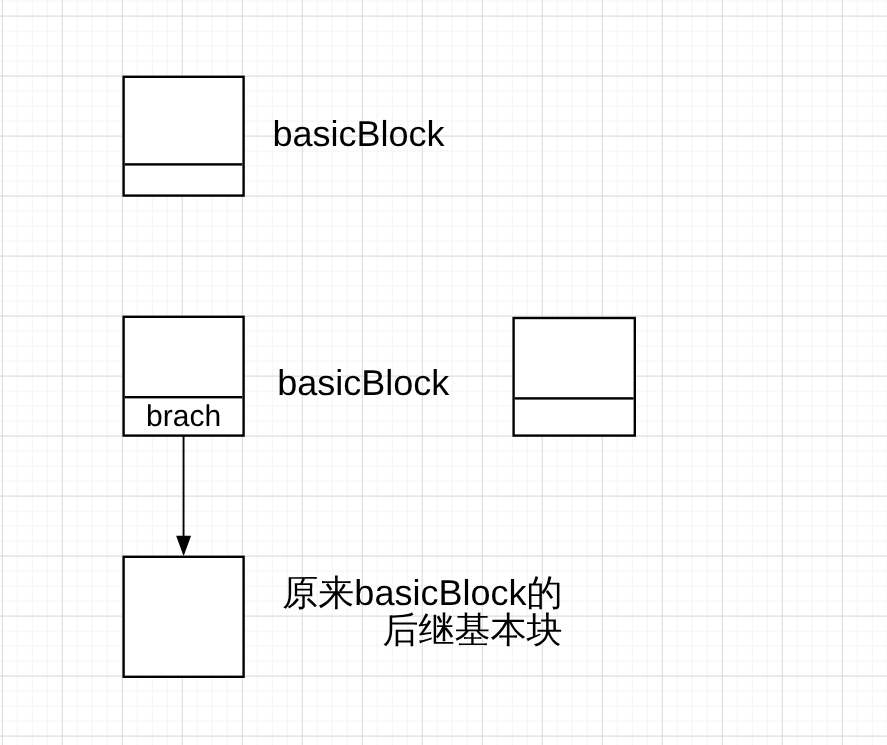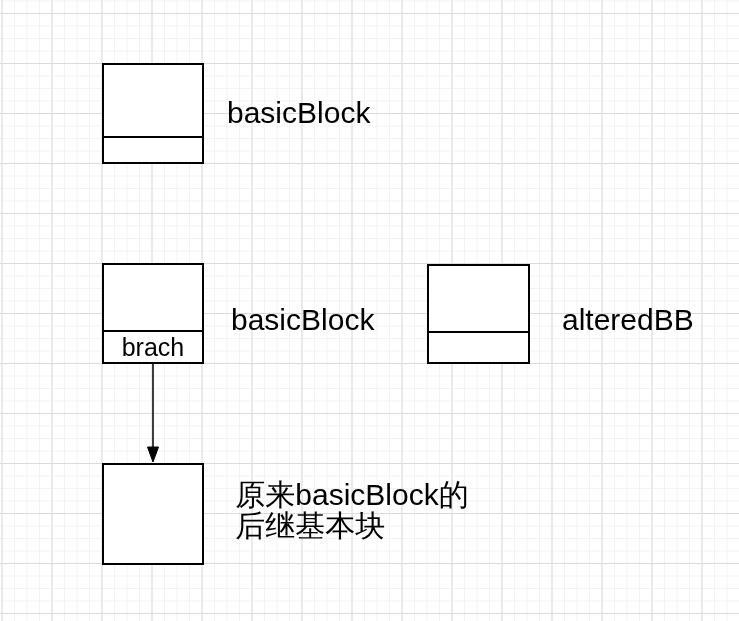--- a/index.html
+++ b/index.html
@@ -58,21 +58,21 @@
     line-height: 36px;
     white-space: pre-line;
   }
   .label-basic    { left: 227px; top: 95px;  }
   .label-original { left: 231px; top: 302px; }
   .label-altered  { left: 562px; top: 302px; }
   .label-successor {
     left: 352px;
     top: 479px;
     transform: translateX(-50%);
-    text-align: left;
+    text-align: right;
     line-height: 31px;
     white-space: pre-line;
   }
   .arrow-svg {
     position: absolute;
     left: 144px;
     top: 363px;
     width: 20px;
     height: 100px;
     overflow: visible;
@@ -98,21 +98,20 @@
     </div>
   </div>
   <div class="diagram-label label-original">basicBlock</div>
 
   <div class="shape shape-altered">
     <div class="compartment-top"></div>
     <div class="compartment-bottom">
       <span></span>
     </div>
   </div>
-  <div class="diagram-label label-altered">alteredBB</div>
 
   <svg class="arrow-svg" viewBox="0 0 20 100" xmlns="http://www.w3.org/2000/svg">
     <line x1="9" y1="0" x2="9" y2="85" stroke="#000000" stroke-width="1.5"></line>
     <path d="M 9 99 L 3.5 84 L 14.5 84 Z" fill="#000000" stroke="#000000" stroke-width="1"></path>
   </svg>
 
   <div class="shape shape-successor">
     <div class="compartment-top"></div>
   </div>
   <div class="diagram-label label-successor">原来basicBlock的

